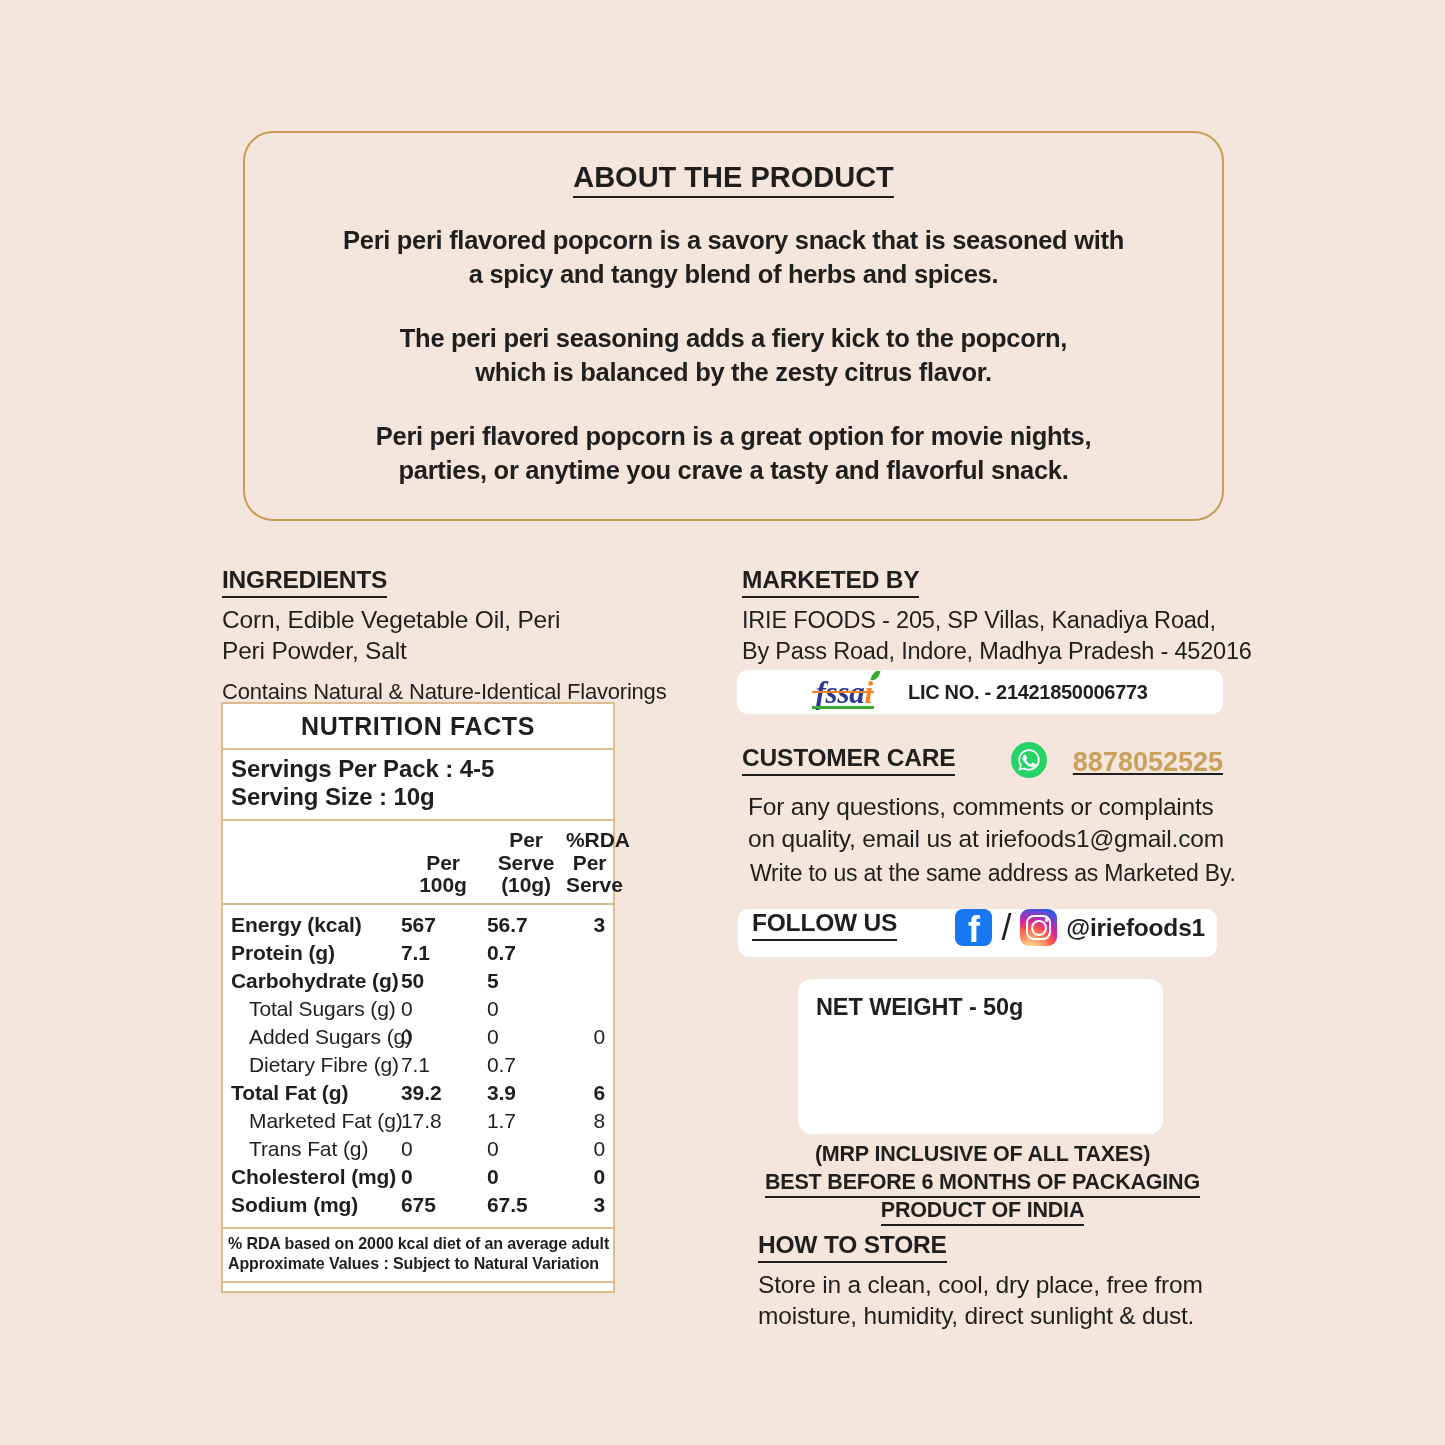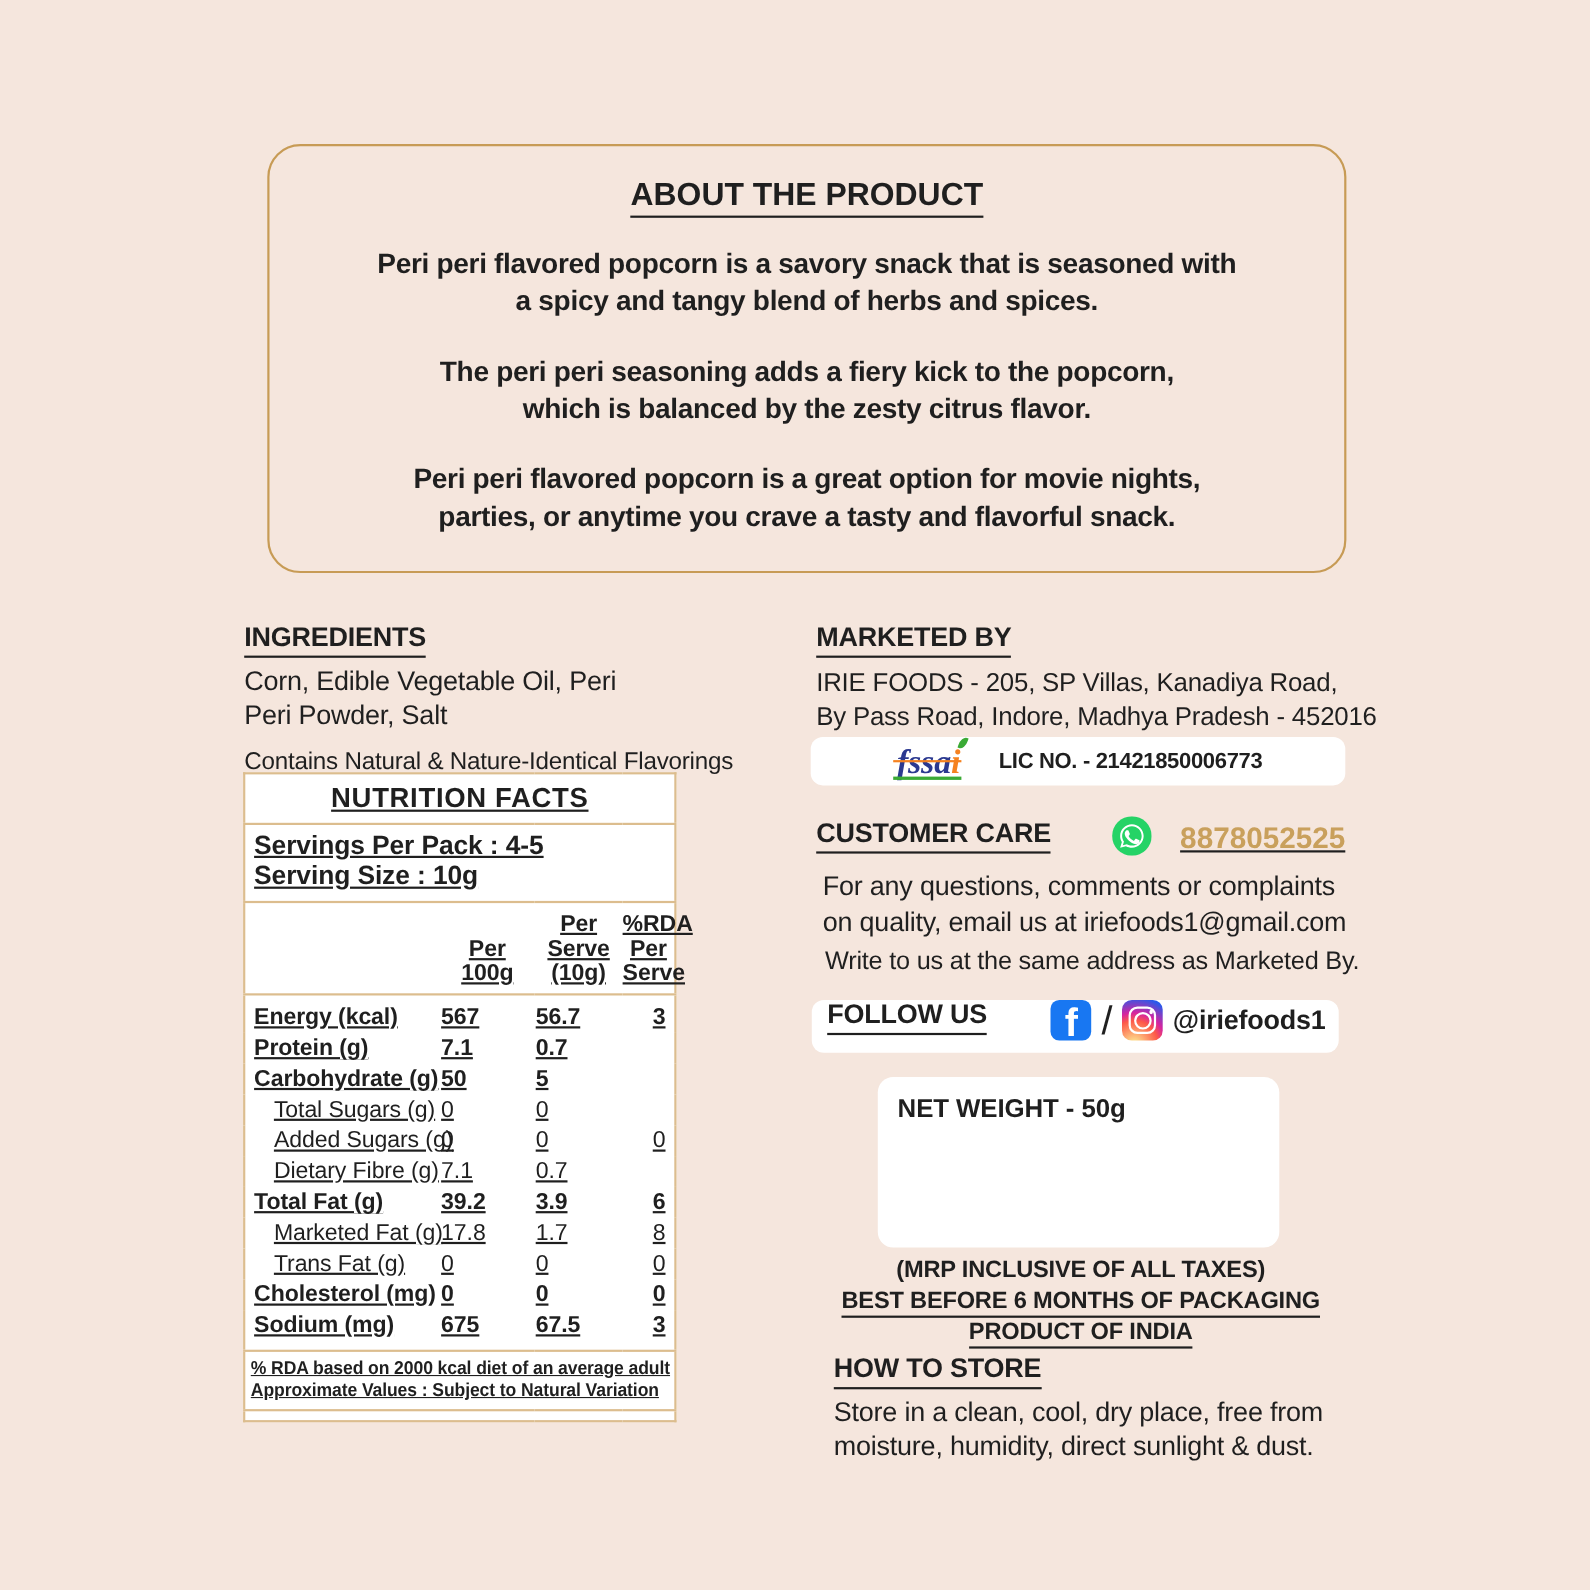--- a/index.html
+++ b/index.html
@@ -23,21 +23,21 @@
   .about-title{margin-top:28px;font-size:29px;font-weight:bold;letter-spacing:0;}
   .about-body{margin-top:26px;font-size:25.5px;line-height:33.5px;font-weight:bold;letter-spacing:-0.3px;}
   .about-para{margin:0 0 31px 0;}
 
   
   .ingredients{position:absolute;left:222px;top:566px;width:520px;}
   .ingredients .lines{margin-top:7px;font-size:24.5px;line-height:30.5px;}
   .ingredients .note{margin-top:13px;font-size:22px;}
 
   table.nutrition{position:absolute;left:221px;top:702px;width:364px;border-collapse:collapse;
-    background:var(--white);border:2px solid var(--table_border);table-layout:fixed;letter-spacing:-0.1px;text-decoration:underline;}
+    background:var(--white);border:2px solid var(--table_border);table-layout:fixed;letter-spacing:-0.1px;}
   table.nutrition td,table.nutrition th{overflow:visible;}
   tr.t-title td{text-align:center;font-size:25px;font-weight:bold;padding:8px 0 7px;
     border-bottom:2px solid var(--table_border);letter-spacing:.6px;}
   tr.t-servings td{font-size:24px;font-weight:bold;padding:5px 0 8px 8px;line-height:28px;
     border-bottom:2px solid var(--table_border);}
   tr.t-cols th{font-size:21px;font-weight:bold;line-height:22.5px;vertical-align:bottom;
     padding:8px 0 6px;border-bottom:2px solid var(--table_border);text-align:center;}
   tr.d td{font-size:21px;line-height:26px;white-space:nowrap;}
   tr.d td.label{text-align:left;padding-left:8px;}
   tr.d.indent td.label{padding-left:26px;}

